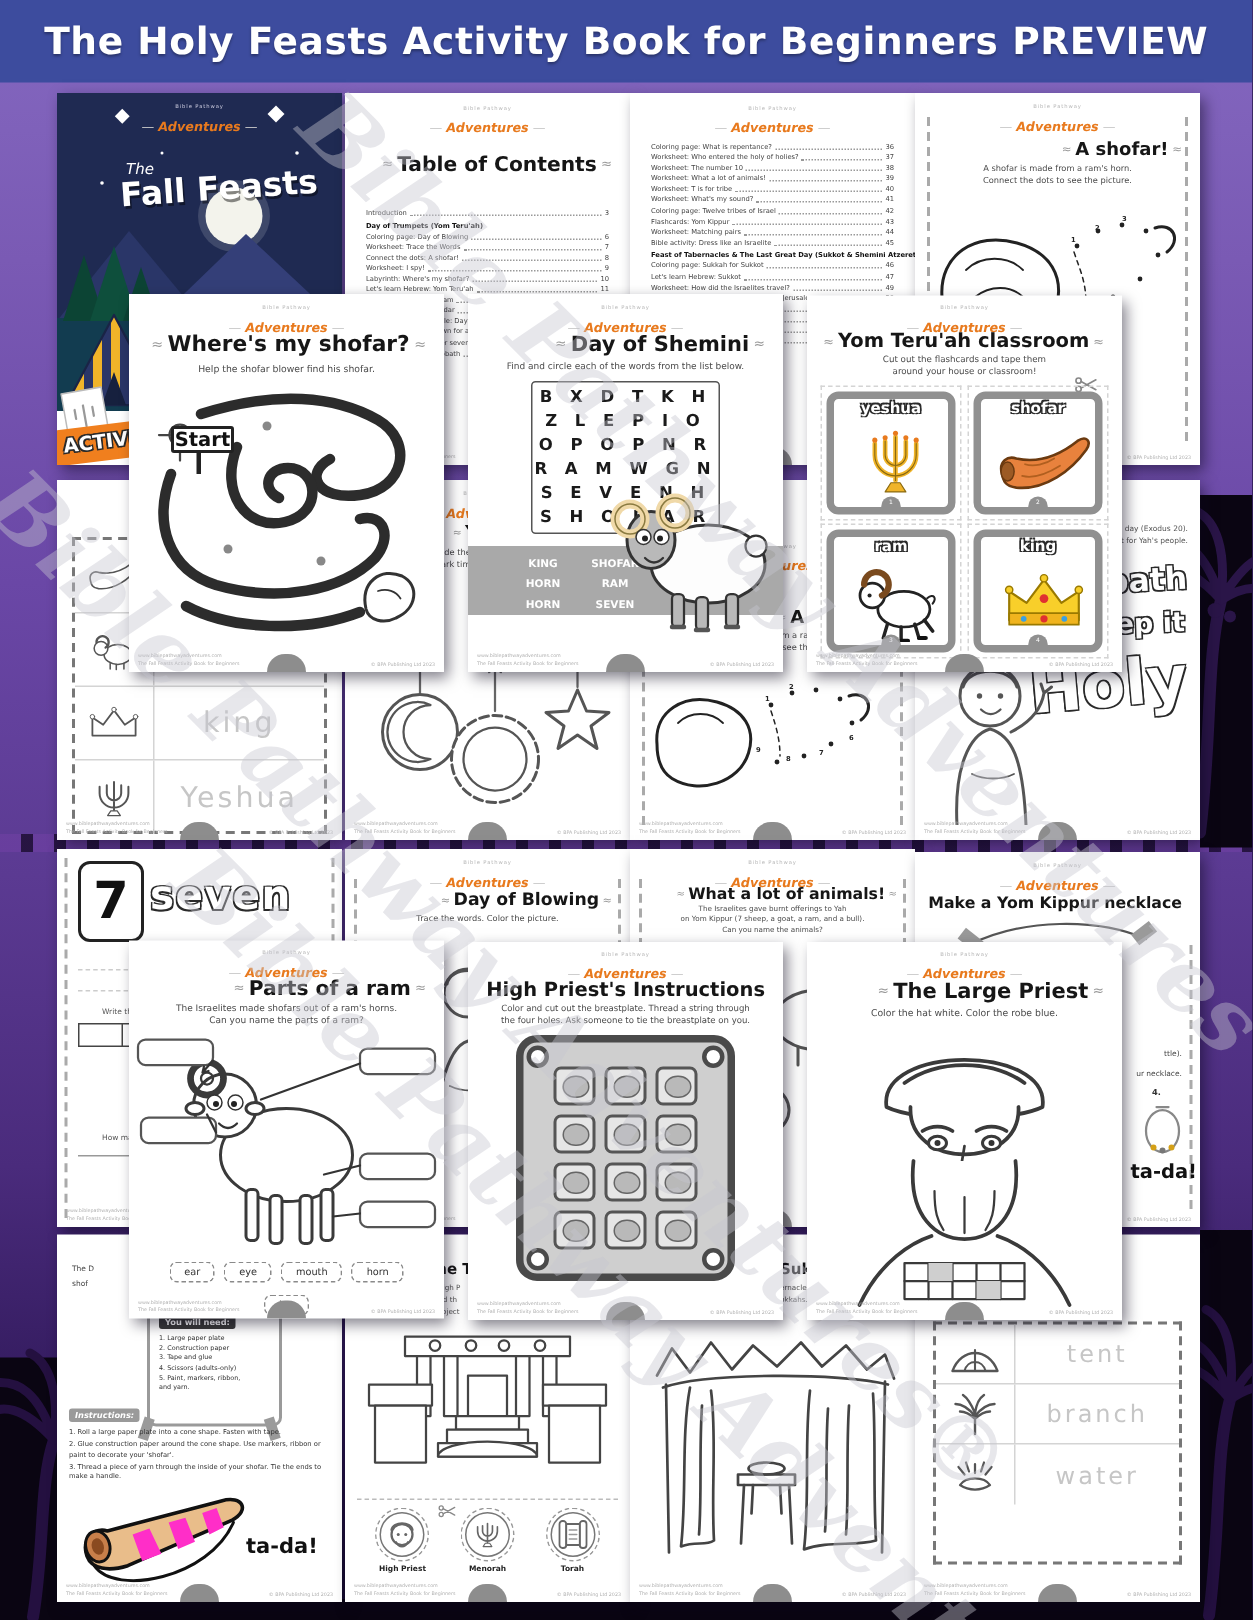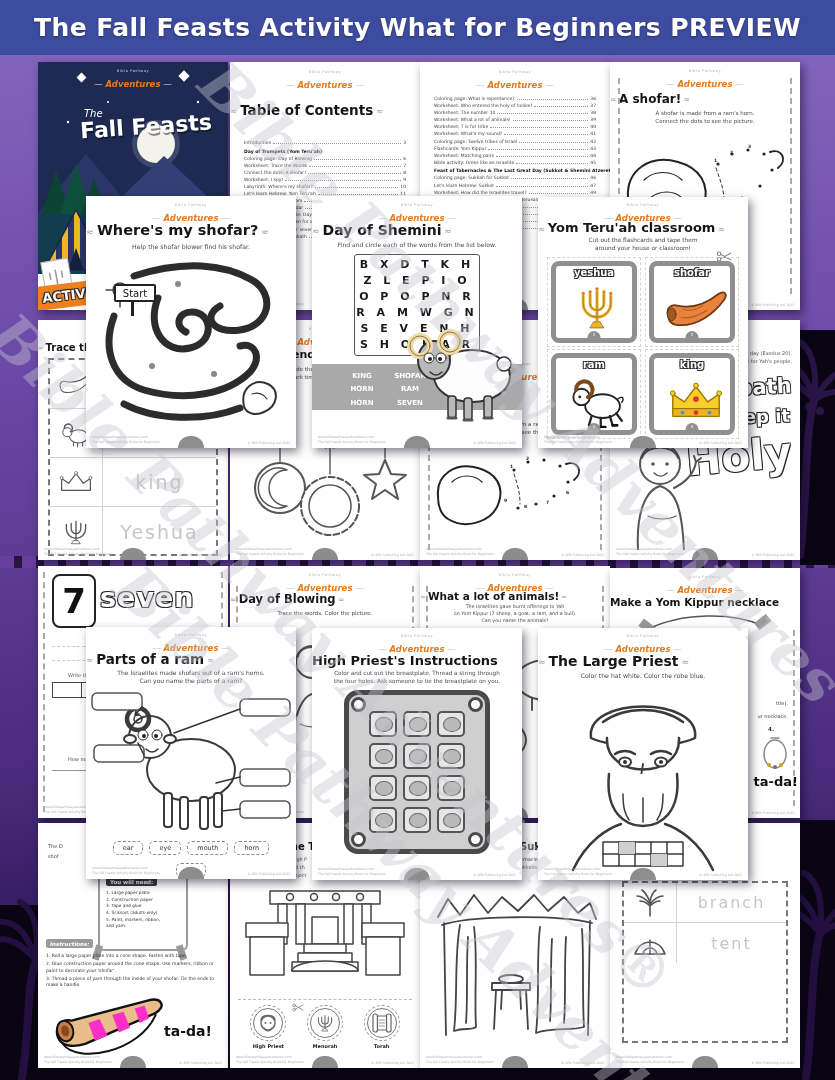--- a/index.html
+++ b/index.html
@@ -12,21 +12,21 @@
   .pg{position:absolute;background:#fff;box-shadow:3px 4px 9px rgba(10,5,25,.5);z-index:10;overflow:hidden}
   .ov{z-index:20}
   .wm{position:absolute;z-index:40;font-family:"DejaVu Serif",serif;font-style:italic;font-weight:600;font-size:60px;
       color:rgba(198,198,208,.42);transform:rotate(45deg);transform-origin:left top;white-space:nowrap;pointer-events:none}
   .abs{position:absolute}
   .brand{position:absolute;left:0;right:0;text-align:center;line-height:1.15}
   .b1{display:block;font-size:3.5px;color:#b5b5b5;letter-spacing:.6px}
   .b2{font-style:italic;font-weight:bold;color:#e87a1e;font-size:8.5px}
   .b2::before{content:"—  ";color:#c9c9c9;font-style:normal;font-weight:normal}
   .b2::after{content:"  —";color:#c9c9c9;font-style:normal;font-weight:normal}
-  .hd{position:absolute;left:0;right:0;text-align:left;font-weight:bold;color:#161616}
+  .hd{position:absolute;left:0;right:12px;text-align:right;font-weight:bold;color:#161616}
   .fl{color:#9a9a9a;font-weight:normal;font-size:.65em;vertical-align:middle}
   .sub{position:absolute;left:0;right:0;text-align:center;color:#4a4a4a}
   .footL{position:absolute;bottom:3px;left:6px;font-size:3.2px;color:#b0b0b0;line-height:1.5;text-align:left}
   .footR{position:absolute;bottom:3px;right:6px;font-size:3.2px;color:#b0b0b0}
   .tab{position:absolute;bottom:0;left:50%;transform:translateX(-50%);width:26px;height:12px;background:#8d8d8d;border-radius:13px 13px 0 0}
   .toc-row{display:flex;align-items:flex-end;color:#444;margin-bottom:2.1px;font-size:4.5px}
   .toc-row .lbl{white-space:nowrap}
   .toc-row .dots{flex:1;border-bottom:1px dotted #999;margin:0 2px 1px}
   .toc-row.sec{font-weight:bold;color:#111;margin-top:3.5px}
   .toc-row.sec .dots,.toc-row.sec .pn{visibility:hidden}
@@ -77,21 +77,21 @@
   <svg class="abs" style="left:-18px;top:880px;z-index:6" width="92" height="200" viewBox="0 0 92 200">
     <path d="M40 198 C48 150 44 110 54 80" stroke="#241040" stroke-width="8" fill="none"></path>
     <path d="M54 80 C34 58 18 54 6 66 M54 80 C44 48 30 40 14 42 M54 80 C58 46 50 28 38 22 M54 80 C72 52 84 48 92 56 M54 80 C74 68 88 72 96 86" stroke="#241040" stroke-width="6" fill="none"></path>
   </svg>
   <svg class="abs" style="left:758px;top:845px;z-index:6" width="92" height="235" viewBox="0 0 92 235">
     <path d="M48 232 C56 170 52 125 62 88" stroke="#241040" stroke-width="8" fill="none"></path>
     <path d="M62 88 C42 64 26 60 12 72 M62 88 C52 54 38 46 22 48 M62 88 C66 52 58 34 46 28 M62 88 C80 58 92 54 100 62 M62 88 C82 74 96 78 104 92" stroke="#241040" stroke-width="6" fill="none"></path>
   </svg>
 
   <div class="titlebar">
-    <span class="t">The Fall Feasts Activity What for Beginners PREVIEW</span>
+    <span class="t">The Holy Feasts Activity Book for Beginners PREVIEW</span>
   </div>
 
   <div class="pg" style="left:38px;top:62px;width:190px;height:248px">
     <svg class="abs" style="left:0;top:0" width="190" height="248" viewBox="0 0 190 248">
       <defs>
         <pattern id="tentstripe" width="12" height="12" patternUnits="userSpaceOnUse">
             <rect width="12" height="12" fill="#f0b429"></rect>
             <rect x="6" width="6" height="12" fill="#2a3668"></rect>
           </pattern>
         <pattern id="shirtstripe" width="8" height="8" patternUnits="userSpaceOnUse">
@@ -708,34 +708,43 @@
     </svg>
     <div class="footL"><span>www.biblepathwayadventures.com</span><br><span>The Fall Feasts Activity Book for Beginners</span></div>
     <div class="footR">© BPA Publishing Ltd 2023</div>
     <div class="tab"></div>
   </div>
 
   <div class="pg" style="left:610px;top:823px;width:190px;height:245px">
     <div class="abs dashbrd" style="left:12px;top:58px;width:166px;height:162px">
       <div class="trrow" style="height:40px">
         <div class="tricon">
-            <svg width="30" height="30" viewBox="0 0 30 30">
-              <path d="M15 28 V14 M15 16 C10 10 6 8 2 8 M15 14 C12 7 10 4 7 2 M15 14 C16 7 18 4 21 2 M15 16 C20 10 24 8 28 8 M15 18 C11 14 8 13 5 13 M15 18 C19 14 22 13 25 13" fill="none" stroke="#555" stroke-width="1.6"></path>
-            </svg>
-          </div>
-        <div class="trword dotted-w" style="font-size:16px">branch</div>
-      </div>
-      <div class="trrow" style="height:40px">
-        <div class="tricon">
             <svg width="34" height="26" viewBox="0 0 34 26">
               <path d="M2 24 C8 8 26 8 32 24 Z" fill="#fff" stroke="#555" stroke-width="1.6"></path>
               <path d="M17 10 V24 M10 24 C12 16 22 16 24 24" fill="none" stroke="#555" stroke-width="1.4"></path>
             </svg>
           </div>
         <div class="trword dotted-w" style="font-size:16px">tent</div>
+      </div>
+      <div class="trrow" style="height:40px">
+        <div class="tricon">
+            <svg width="30" height="30" viewBox="0 0 30 30">
+              <path d="M15 28 V14 M15 16 C10 10 6 8 2 8 M15 14 C12 7 10 4 7 2 M15 14 C16 7 18 4 21 2 M15 16 C20 10 24 8 28 8 M15 18 C11 14 8 13 5 13 M15 18 C19 14 22 13 25 13" fill="none" stroke="#555" stroke-width="1.6"></path>
+            </svg>
+          </div>
+        <div class="trword dotted-w" style="font-size:16px">branch</div>
+      </div>
+      <div class="trrow" style="height:40px">
+        <div class="tricon">
+            <svg width="32" height="26" viewBox="0 0 32 26">
+              <path d="M6 20 C10 14 22 14 26 20 C20 24 12 24 6 20 Z" fill="#fff" stroke="#555" stroke-width="1.5"></path>
+              <path d="M16 12 V6 M9 13 L5 8 M23 13 L27 8 M12 11 L10 5 M20 11 L22 5" stroke="#555" stroke-width="1.5"></path>
+            </svg>
+          </div>
+        <div class="trword dotted-w" style="font-size:16px">water</div>
       </div>
     </div>
     <div class="footL"><span>www.biblepathwayadventures.com</span><br><span>The Fall Feasts Activity Book for Beginners</span></div>
     <div class="footR">© BPA Publishing Ltd 2023</div>
     <div class="tab"></div>
   </div>
 
   <div class="pg ov" style="left:86px;top:196px;width:210px;height:252px">
     <div class="brand" style="top:7px"><span class="b1">Bible Pathway</span><span class="b2">Adventures</span></div>
     <div class="hd" style="top:26px;font-size:14.5px"><span class="fl">≈ </span><span>Where's my shofar?</span><span class="fl"> ≈</span></div>
@@ -749,21 +758,21 @@
       </g>
       <circle cx="26" cy="36" r="7" fill="#fff" stroke="#444" stroke-width="1.5"></circle>
       <path d="M26 43 v10 M20 36 h-8" stroke="#444" stroke-width="1.5"></path>
       <path d="M150 152 C146 134 160 124 174 130 C186 136 184 152 170 158 C162 162 152 160 150 152 Z" fill="#fff" stroke="#333" stroke-width="2"></path>
       <path d="M158 140 C164 138 170 140 173 145" fill="none" stroke="#333" stroke-width="1.2"></path>
       <circle cx="58" cy="112" r="3" fill="#888"></circle>
         <circle cx="120" cy="120" r="3" fill="#888"></circle>
         <circle cx="84" cy="30" r="3" fill="#888"></circle>
     </svg>
     <div class="abs" style="left:28px;top:88px;width:38px;height:14px;background:#fff;border:2px solid #222;border-radius:2px;display:flex;align-items:center;justify-content:center">
-      <span style="font-size:10px;font-weight:normal;color:#111">Start</span>
+      <span style="font-size:13px;font-weight:bold;color:#111">Start</span>
     </div>
     <div class="abs" style="left:45px;top:104px;width:3px;height:16px;background:#222"></div>
     <div class="footL"><span>www.biblepathwayadventures.com</span><br><span>The Fall Feasts Activity Book for Beginners</span></div>
     <div class="footR">© BPA Publishing Ltd 2023</div>
     <div class="tab"></div>
   </div>
 
   <div class="pg ov" style="left:312px;top:196px;width:210px;height:252px">
     <div class="brand" style="top:7px"><span class="b1">Bible Pathway</span><span class="b2">Adventures</span></div>
     <div class="hd" style="top:26px;font-size:14px"><span class="fl">≈ </span><span>Day of Shemini</span><span class="fl"> ≈</span></div>

